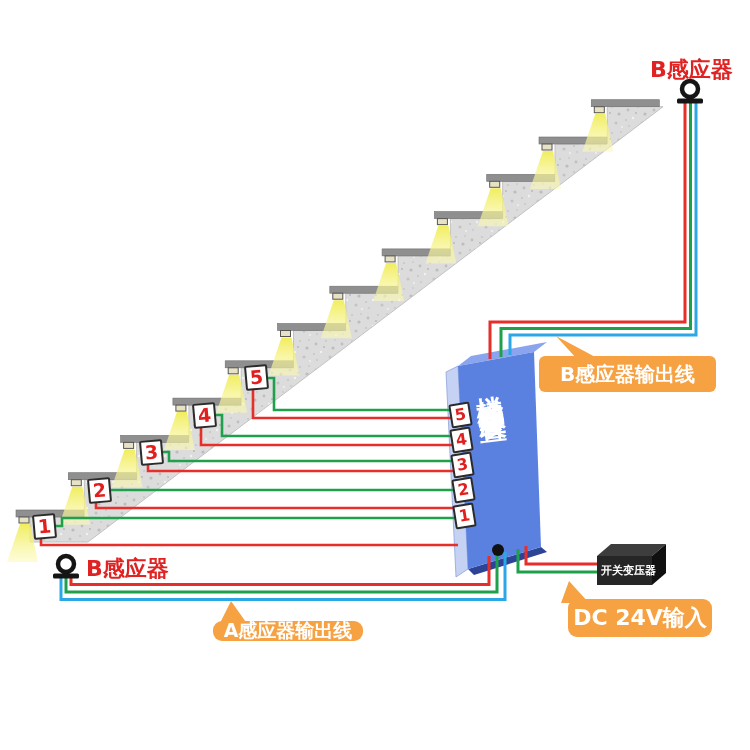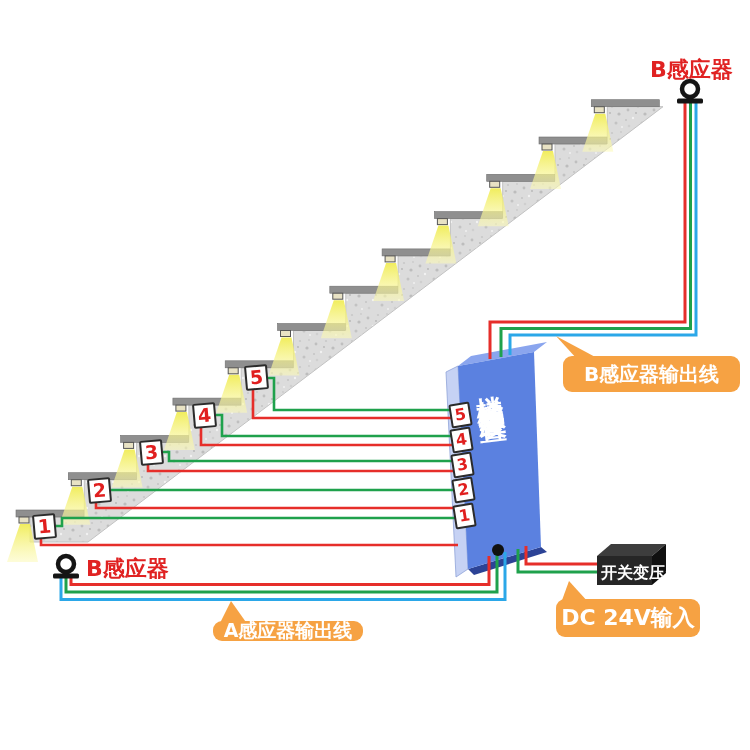--- a/index.html
+++ b/index.html
@@ -14,21 +14,21 @@
       display:flex;align-items:center;justify-content:center;color:#e01f1f;font-size:16px;font-weight:bold;
       transform:rotate(-9deg);box-sizing:border-box;line-height:1;}
   .sensor-label{color:#e02222;font-size:22px;font-weight:bold;white-space:nowrap;}
   .bubble{background:#f6a243;border-radius:9px;color:#ffffff;font-weight:bold;
       display:flex;align-items:center;justify-content:center;white-space:nowrap;}
   #bubble-b{width:177px;height:36px;font-size:20px;}
   #bubble-a{width:150px;height:20px;font-size:19px;text-align:right;}
   #bubble-dc{width:144px;height:38px;font-size:22px;}
   #device-title{writing-mode:vertical-rl;text-orientation:upright;color:#ffffff;font-size:27px;
       font-weight:bold;letter-spacing:4px;transform:rotate(-7deg);line-height:1;}
-  #transformer-label{color:#ffffff;font-size:16px;font-weight:bold;white-space:nowrap;}
+  #transformer-label{color:#ffffff;font-size:11px;font-weight:bold;white-space:nowrap;}
 </style>
 </head>
 <body>
 
 <div id="stage">
 
 <svg id="diagram-svg" width="750" height="750" viewBox="0 0 750 750">
   <defs>
     <pattern id="concretePat" width="26" height="26" patternUnits="userSpaceOnUse">
       <rect width="26" height="26" fill="#dcdcdc"></rect>
@@ -167,23 +167,23 @@
       <span>1</span>
     </div>
 
 <div id="device-title" class="abs" style="left:484px;top:374px;height:185px;">楼梯感应装置</div>
 
 <div class="abs sensor-label" style="left:86px;top:554px;">B感应器</div>
 <div class="abs sensor-label" style="left:650px;top:55px;">B感应器</div>
 
 <div id="transformer-label" class="abs" style="left:601px;top:563px;">开关变压器</div>
 
-<div id="bubble-b" class="abs bubble" style="left:563px;top:356px;">
+<div id="bubble-b" class="abs bubble" style="left:539px;top:356px;border-radius:6px;">
       <span>B感应器输出线</span>
     </div>
 <div id="bubble-a" class="abs bubble" style="left:213px;top:621px;">
       <span>A感应器输出线</span>
     </div>
-<div id="bubble-dc" class="abs bubble" style="left:556px;top:599px;">
+<div id="bubble-dc" class="abs bubble" style="left:568px;top:599px;">
       <span>DC 24V输入</span>
     </div>
 
 </div>
 
 </body></html>

